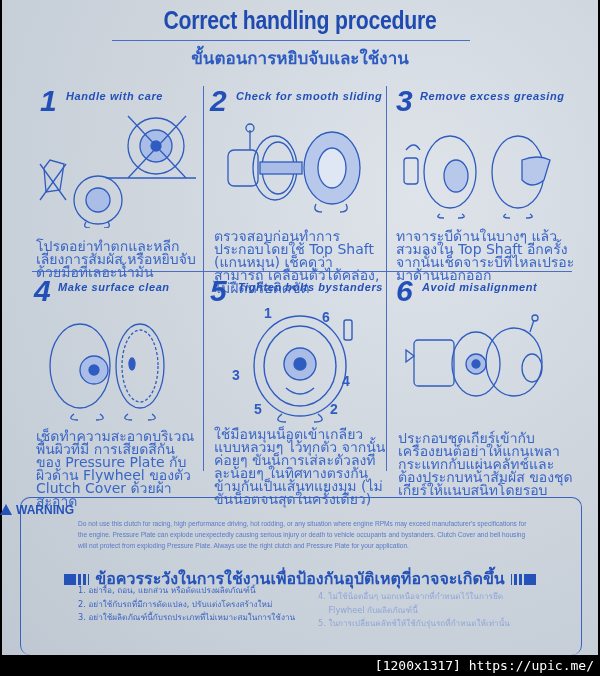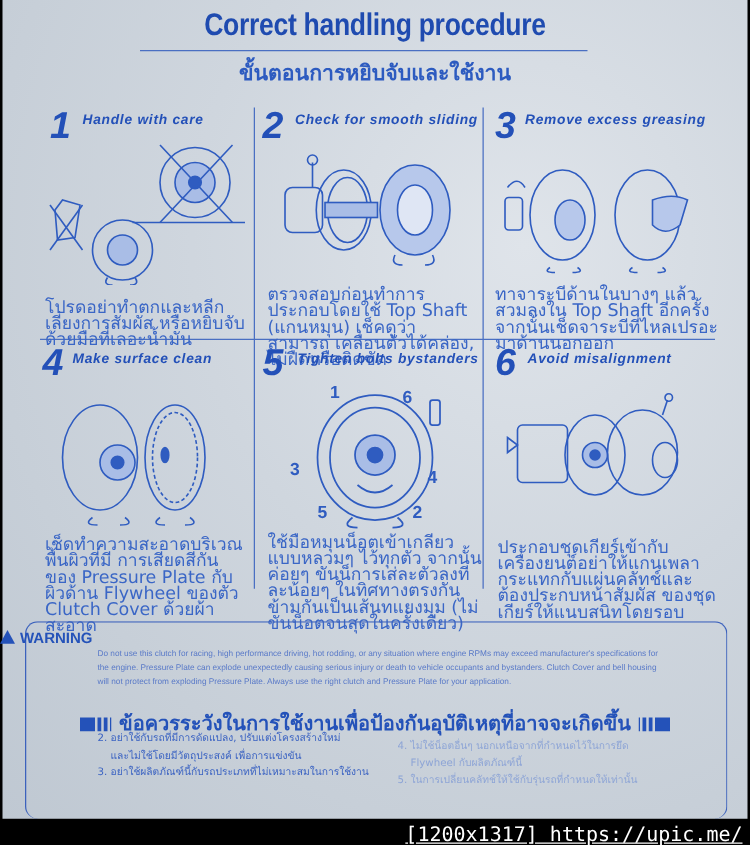--- a/index.html
+++ b/index.html
@@ -20,21 +20,21 @@
   .illus { position:absolute; }
 
   .warn-box { position:absolute; left:20px; top:497px; width:560px; height:157px; border:1.5px solid #3c62bd; border-radius:10px; border-bottom:none; }
   .warn-head { position:absolute; left:0; width:600px; top:503px; text-align:left; font-family:"Liberation Sans", sans-serif; font-weight:bold; font-size:12px; color:#2452b9; }
   .warn-head .tri { display:inline-block; width:0; height:0; border-left:6px solid transparent; border-right:6px solid transparent; border-bottom:11px solid #2452b9; vertical-align:-1px; margin-right:4px; }
   .warn-text { position:absolute; left:78px; top:518px; width:450px; font-family:"Liberation Sans", sans-serif; font-size:6.6px; line-height:11px; color:#5a7ac8; }
   .caution-head { position:absolute; left:0; width:600px; top:566px; text-align:center; font-size:16px; font-weight:bold; color:#2452b9; white-space:nowrap; }
   .blk { display:inline-block; background:#2452b9; vertical-align:middle; height:11px; margin:0 1px; }
   .caution-list { position:absolute; font-size:8.2px; line-height:13.5px; color:#3a62c2; }
   .caution-list.faded { color:#8ea5d6; }
-  .footer { position:absolute; right:6px; top:658px; font-family:"DejaVu Sans Mono", monospace; font-size:16px; color:#fff;text-decoration:underline; }
+  .footer { position:absolute; right:6px; top:658px; font-family:"DejaVu Sans Mono", monospace; font-size:13px; color:#fff; }
 </style>
 </head>
 <body>
 
 <div class="sheet"></div>
 
 <div class="title">Correct handling procedure</div>
 <div class="title-rule"></div>
 <div class="subtitle">ขั้นตอนการหยิบจับและใช้งาน</div>
 
@@ -169,22 +169,22 @@
 </div>
 <div class="warn-text">Do not use this clutch for racing, high performance driving, hot rodding, or any situation where engine RPMs may exceed manufacturer's specifications for the engine. Pressure Plate can explode unexpectedly causing serious injury or death to vehicle occupants and bystanders. Clutch Cover and bell housing will not protect from exploding Pressure Plate. Always use the right clutch and Pressure Plate for your application.</div>
 
 <div class="caution-head">
   <span class="blk" style="width:12px;"></span><span class="blk" style="width:3px;"></span><span class="blk" style="width:3px;"></span><span class="blk" style="width:1px;"></span>
   <span>ข้อควรระวังในการใช้งานเพื่อป้องกันอุบัติเหตุที่อาจจะเกิดขึ้น</span>
   <span class="blk" style="width:1px;"></span><span class="blk" style="width:3px;"></span><span class="blk" style="width:3px;"></span><span class="blk" style="width:12px;"></span>
 </div>
 
 <div class="caution-list" style="left:78px; top:584px; width:240px;">
+  <div>1. อย่ารื้อ, ถอน, แยกส่วน หรือดัดแปรงผลิตภัณฑ์นี้</div>
   <div style="white-space:pre;">2. อย่าใช้กับรถที่มีการดัดแปลง, ปรับแต่งโครงสร้างใหม่</div>
-  <div style="white-space:pre;">    และไม่ใช้โดยมีวัตถุประสงค์ เพื่อการแข่งขัน</div>
   <div>3. อย่าใช้ผลิตภัณฑ์นี้กับรถประเภทที่ไม่เหมาะสมในการใช้งาน</div>
 </div>
 <div class="caution-list faded" style="left:318px; top:590px; width:220px;">
   <div>4. ไม่ใช้น็อตอื่นๆ นอกเหนือจากที่กำหนดไว้ในการยึด</div>
   <div style="white-space:pre;">    Flywheel กับผลิตภัณฑ์นี้</div>
   <div>5. ในการเปลี่ยนคลัทช์ให้ใช้กับรุ่นรถที่กำหนดให้เท่านั้น</div>
 </div>
 
 <div class="footer">[1200x1317] https://upic.me/</div>
 

